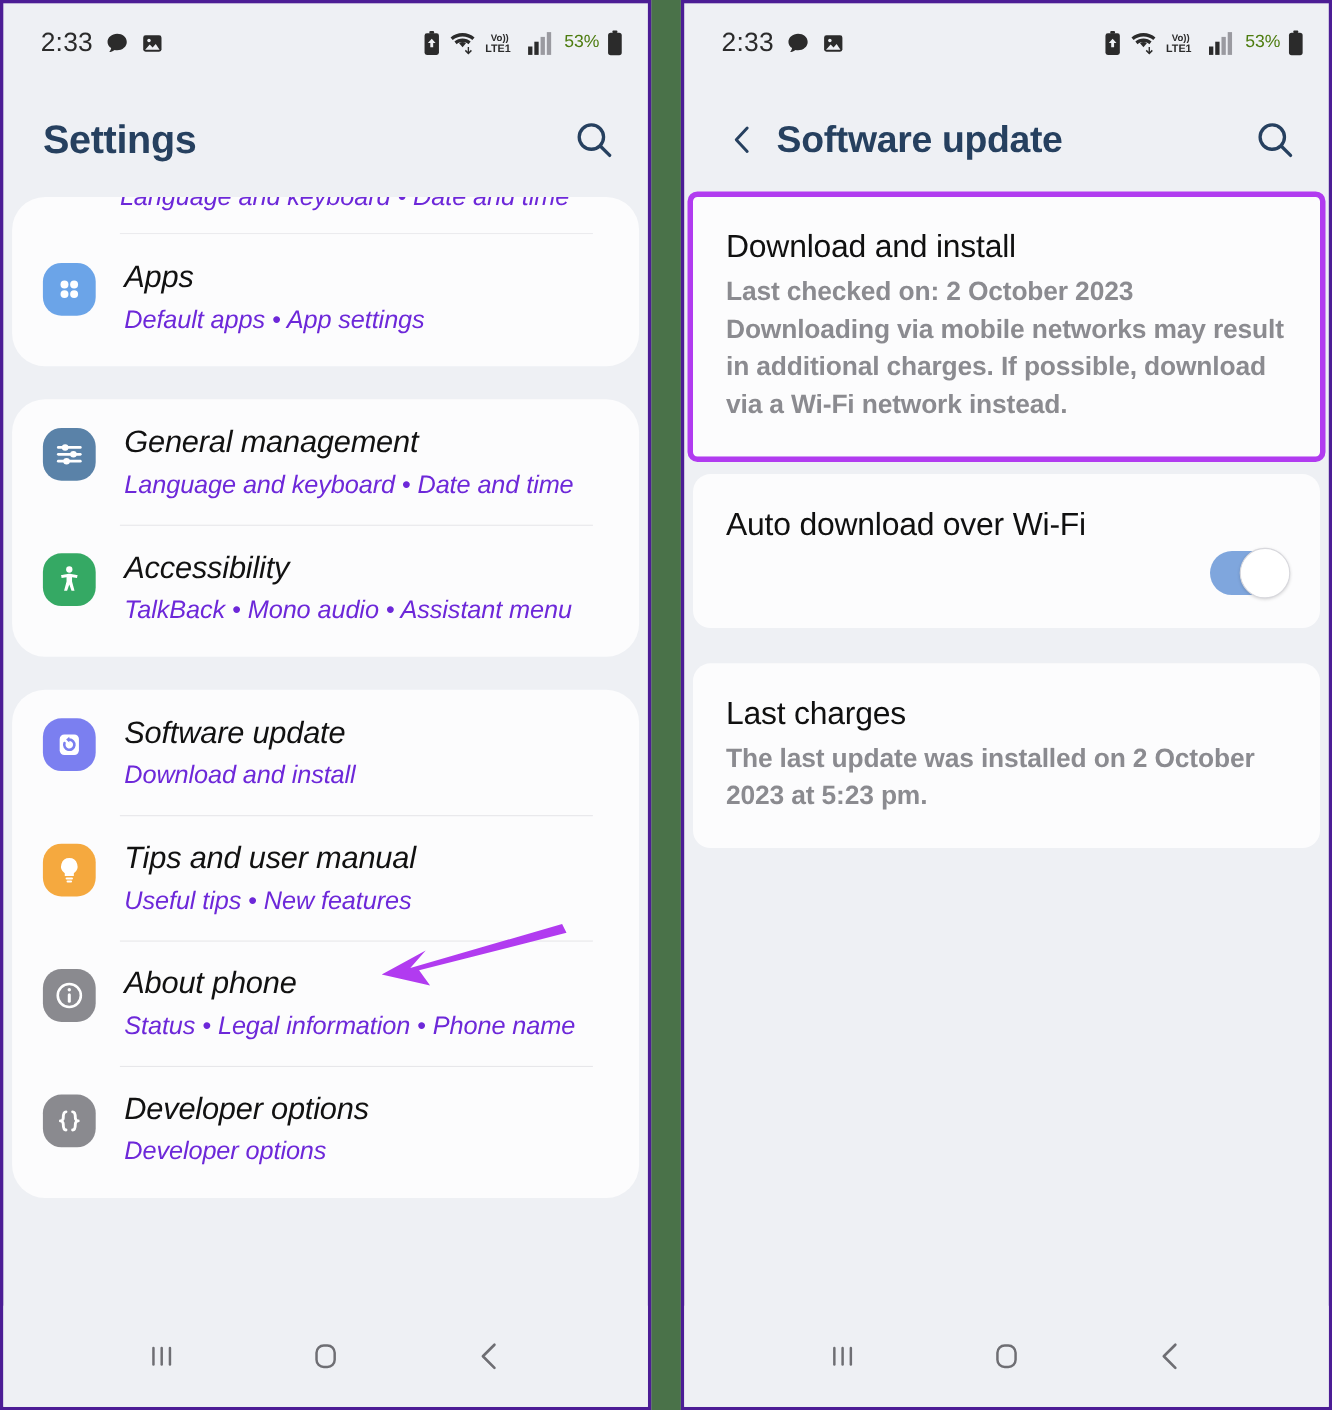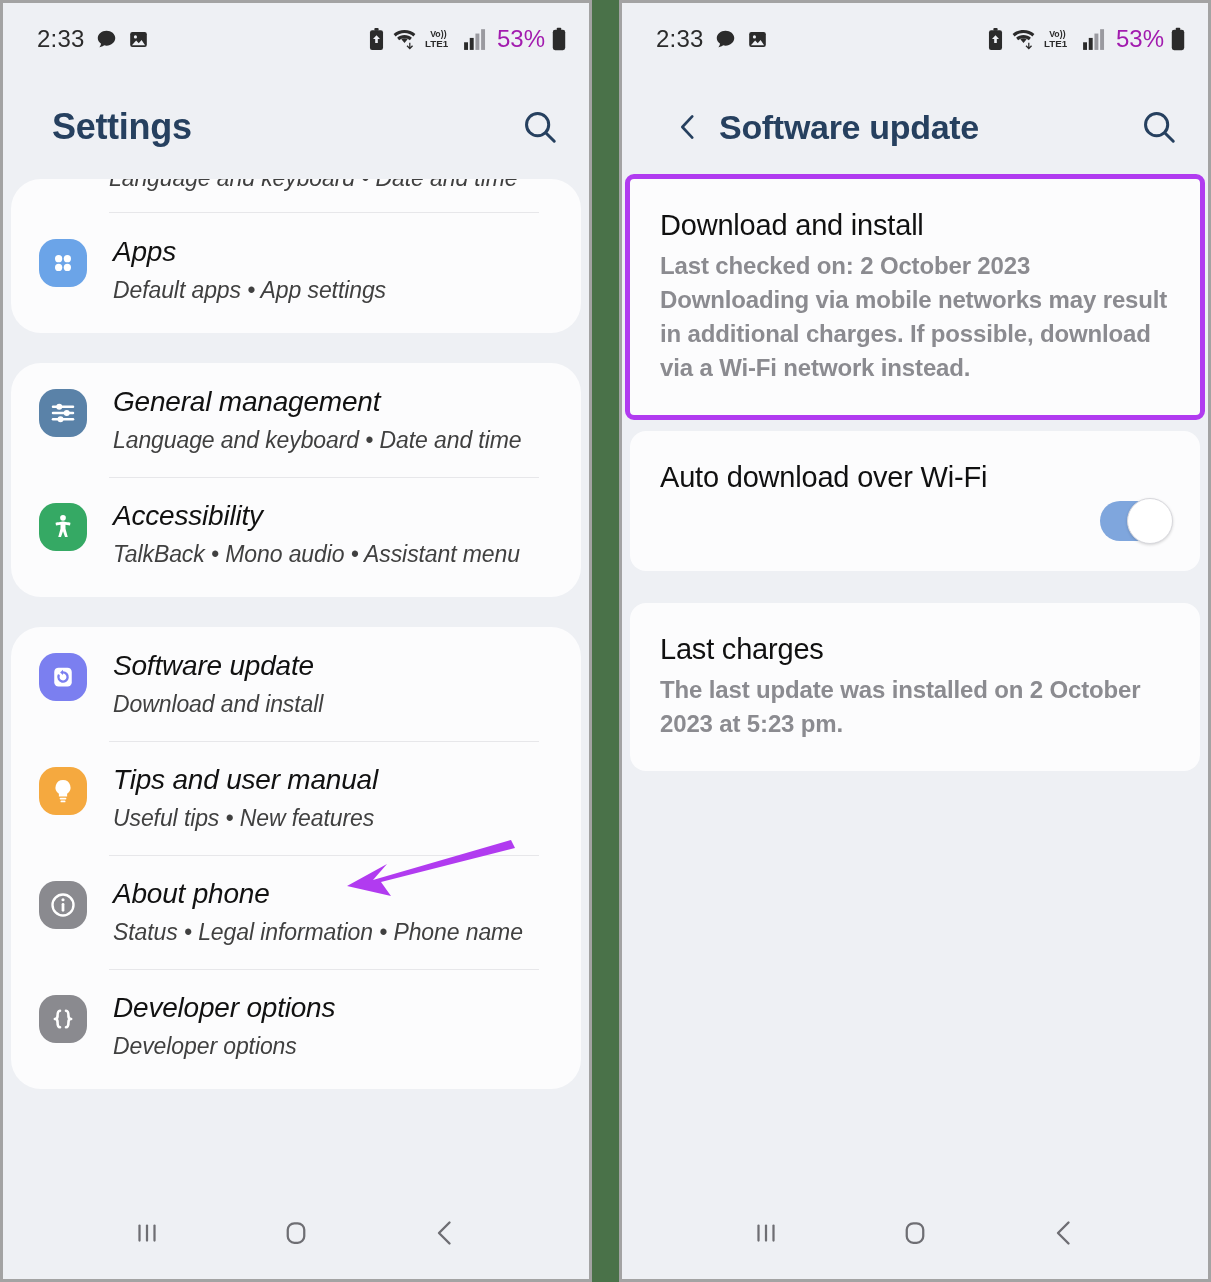--- a/index.html
+++ b/index.html
@@ -9,45 +9,45 @@
     font-family: "Liberation Sans", sans-serif;
     overflow: hidden;
   }
   .stage { position: relative; width: 1211px; height: 1282px; display: flex; }
 
   
   .panel {
     position: relative;
     height: 1282px;
     background: #eef0f4;
-    border: 3px solid #a3a3a3;
+    border: 3px solid #4c1d95;
     overflow: hidden;
   }
   .panel-left  { width: 592px; }
   .divider     { width: 27px; height: 1282px; background: #4a7249; }
   .panel-right { width: 592px; }
 
   
   .statusbar {
     height: 72px;
     display: flex; align-items: center;
     justify-content: space-between;
     padding: 0 22px 0 34px;
   }
   .sb-left { display: flex; align-items: center; gap: 11px; }
   .sb-time { font-size: 24px; color: #2b2b2b; letter-spacing: .2px; }
   .sb-right { display: flex; align-items: center; gap: 6px; }
-  .sb-pct { font-size: 24px; color: #a21caf; margin-left: 4px; }
+  .sb-pct { font-size: 16px; color: #4d7c0f; margin-left: 4px; }
   .glyph { display: inline-flex; align-items: flex-end; }
 
   
   .titlebar {
     height: 104px;
     display: flex; align-items: center;
-    padding: 0 30px 0 49px;
+    padding: 0 30px 0 36px;
   }
   .titlebar .back { margin-right: 14px; display: flex; align-items: center; cursor: pointer; }
   .title {
     font-size: 36px; font-weight: bold;
     color: #26405f; letter-spacing: -.3px;
     flex: 1;
   }
   .title.with-back { font-size: 34px; }
   .search-btn { display: flex; align-items: center; cursor: pointer; }
 
@@ -82,21 +82,21 @@
     border-radius: 17px;
     display: flex; align-items: center; justify-content: center;
     margin: 6px 26px 0 6px;
   }
   .row-text { flex: 1; min-width: 0; padding-top: 0px; }
   .row-title {
     font-size: 28px; color: #111; line-height: 38px;
     letter-spacing: -.2px;
   }
   .row-sub {
-    font-size: 23px; color: #404040; line-height: 33px;
+    font-size: 23px; color: #6d28d9; line-height: 33px;
     margin-top: 3px; letter-spacing: -.1px;
   }
   .ghost-row {
     height: 34px; overflow: hidden; position: relative;
   }
   .ghost-row .row-sub {
     position: absolute; top: -20px; left: 98px; white-space: nowrap;
   }
   .ghost-sep {
     position: absolute; left: 98px; right: 28px; bottom: 0;

